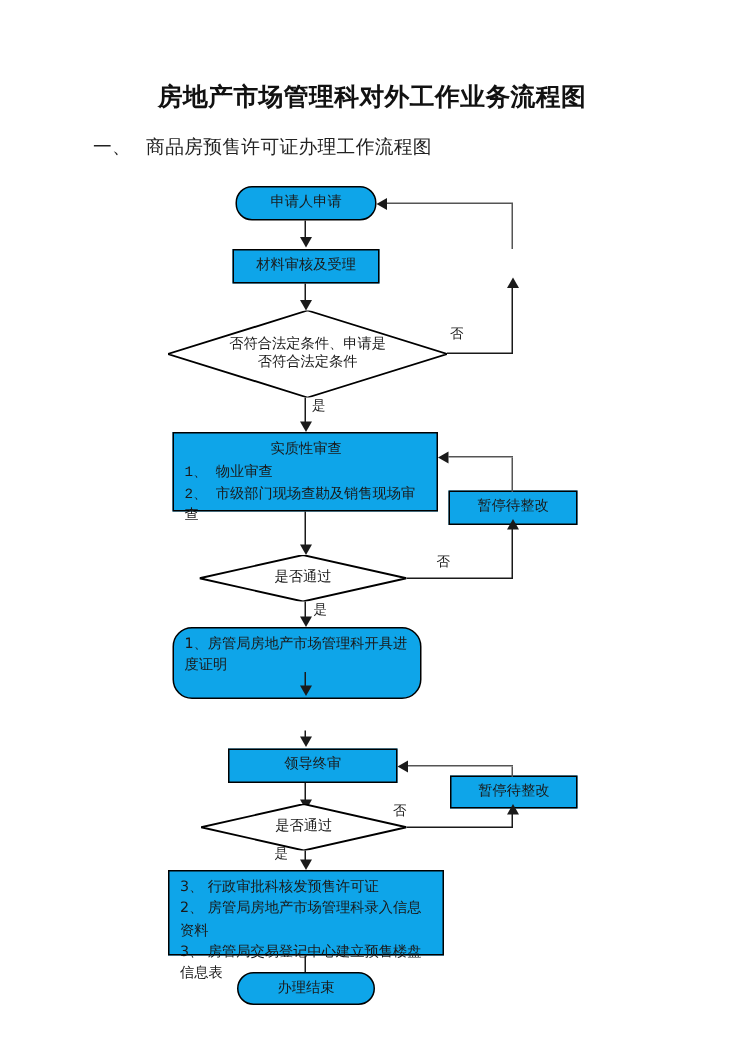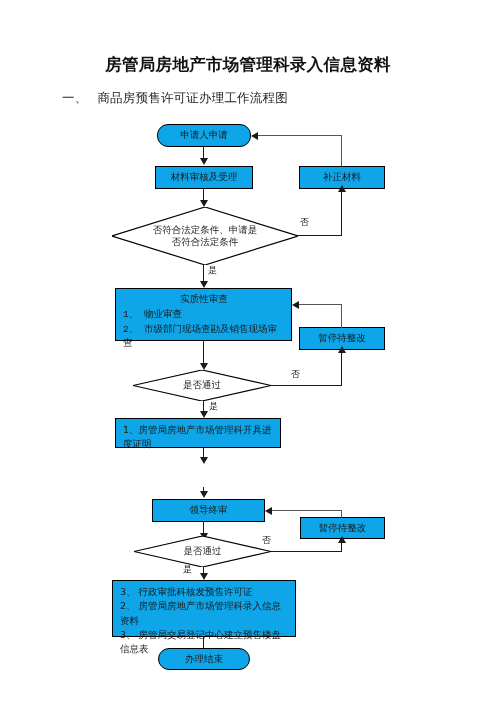--- a/index.html
+++ b/index.html
@@ -137,39 +137,36 @@
     font-size: 9px;
     color: #1a1a1a;
     white-space: nowrap;
   }
 </style>
 </head>
 <body>
 
 <div id="page">
 
-  <div class="doc-title">房管局房地产市场管理科录入信息资料</div>
+  <div class="doc-title">房地产市场管理科对外工作业务流程图</div>
   <div class="section-title">
     <span class="num">一、</span><span>商品房预售许可证办理工作流程图</span>
   </div>
 
   <div class="node terminal" style="left:157px; top:124px; width:94px; height:23px;">
     <span>申请人申请</span>
   </div>
 
   <div class="ln v" style="left:203px; top:147px; height:12px;"></div>
   <div class="arrow down" style="left:200px; top:158px;"></div>
 
   <div class="node" style="left:155px; top:166px; width:98px; height:23px;">
     <span>材料审核及受理</span>
   </div>
 
-  <div class="node" style="left:299px; top:166px; width:86px; height:23px;">
-    <span>补正材料</span>
-  </div>
 
   <div class="ln v thick" style="left:341px; top:136px; height:30px;"></div>
   <div class="ln h thick" style="left:258px; top:135px; width:84px;"></div>
   <div class="arrow left" style="left:251px; top:132px;"></div>
 
   <div class="ln v" style="left:203px; top:189px; height:12px;"></div>
   <div class="arrow down" style="left:200px; top:200px;"></div>
 
   <div class="diamond" style="left:112px; top:207px; width:186px; height:58px;">
     <svg class="shape" viewBox="0 0 186 58" preserveAspectRatio="none">
@@ -218,21 +215,21 @@
 
   <div class="ln h" style="left:271px; top:385px; width:71px;"></div>
   <div class="ln v" style="left:341px; top:351px; height:35px;"></div>
   <div class="arrow up" style="left:338px; top:346px;"></div>
   <div class="edge-label" style="left:291px; top:368px;">否</div>
 
   <div class="ln v" style="left:203px; top:401px; height:11px;"></div>
   <div class="arrow down" style="left:200px; top:411px;"></div>
   <div class="edge-label" style="left:209px; top:400px;">是</div>
 
-  <div class="node listbox" style="left:115px; top:418px; width:166px; height:30px;">
+  <div class="node listbox" style="left:115px; top:418px; width:166px; height:48px;border-radius:13px;">
     <span class="li">1、房管局房地产市场管理科开具进度证明</span>
   </div>
 
   <div class="ln v" style="left:203px; top:448px; height:10px;"></div>
   <div class="arrow down" style="left:200px; top:457px;"></div>
 
 
   <div class="ln v" style="left:203px; top:487px; height:5px;"></div>
   <div class="arrow down" style="left:200px; top:491px;"></div>
 

